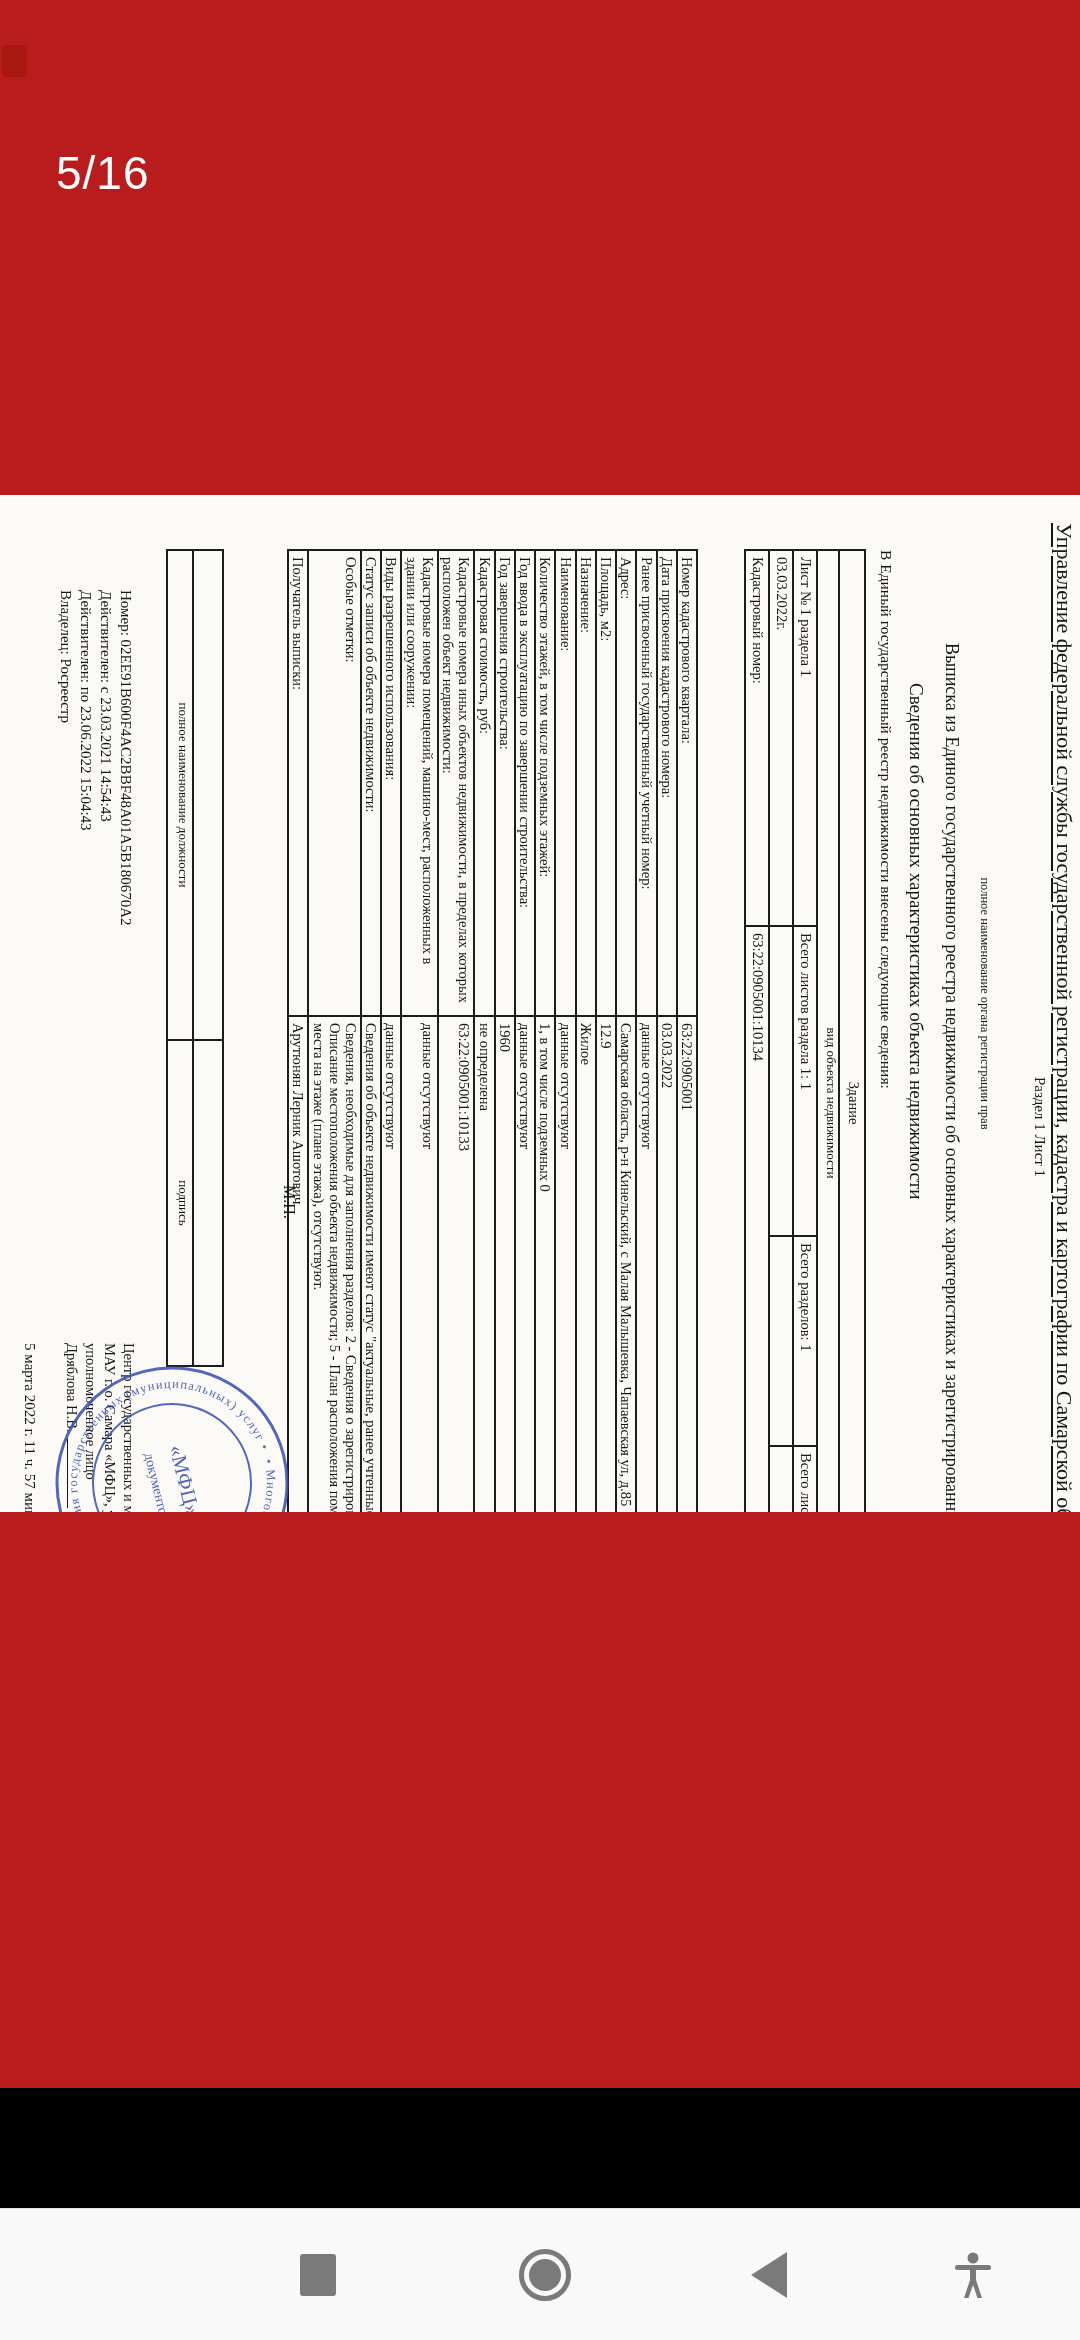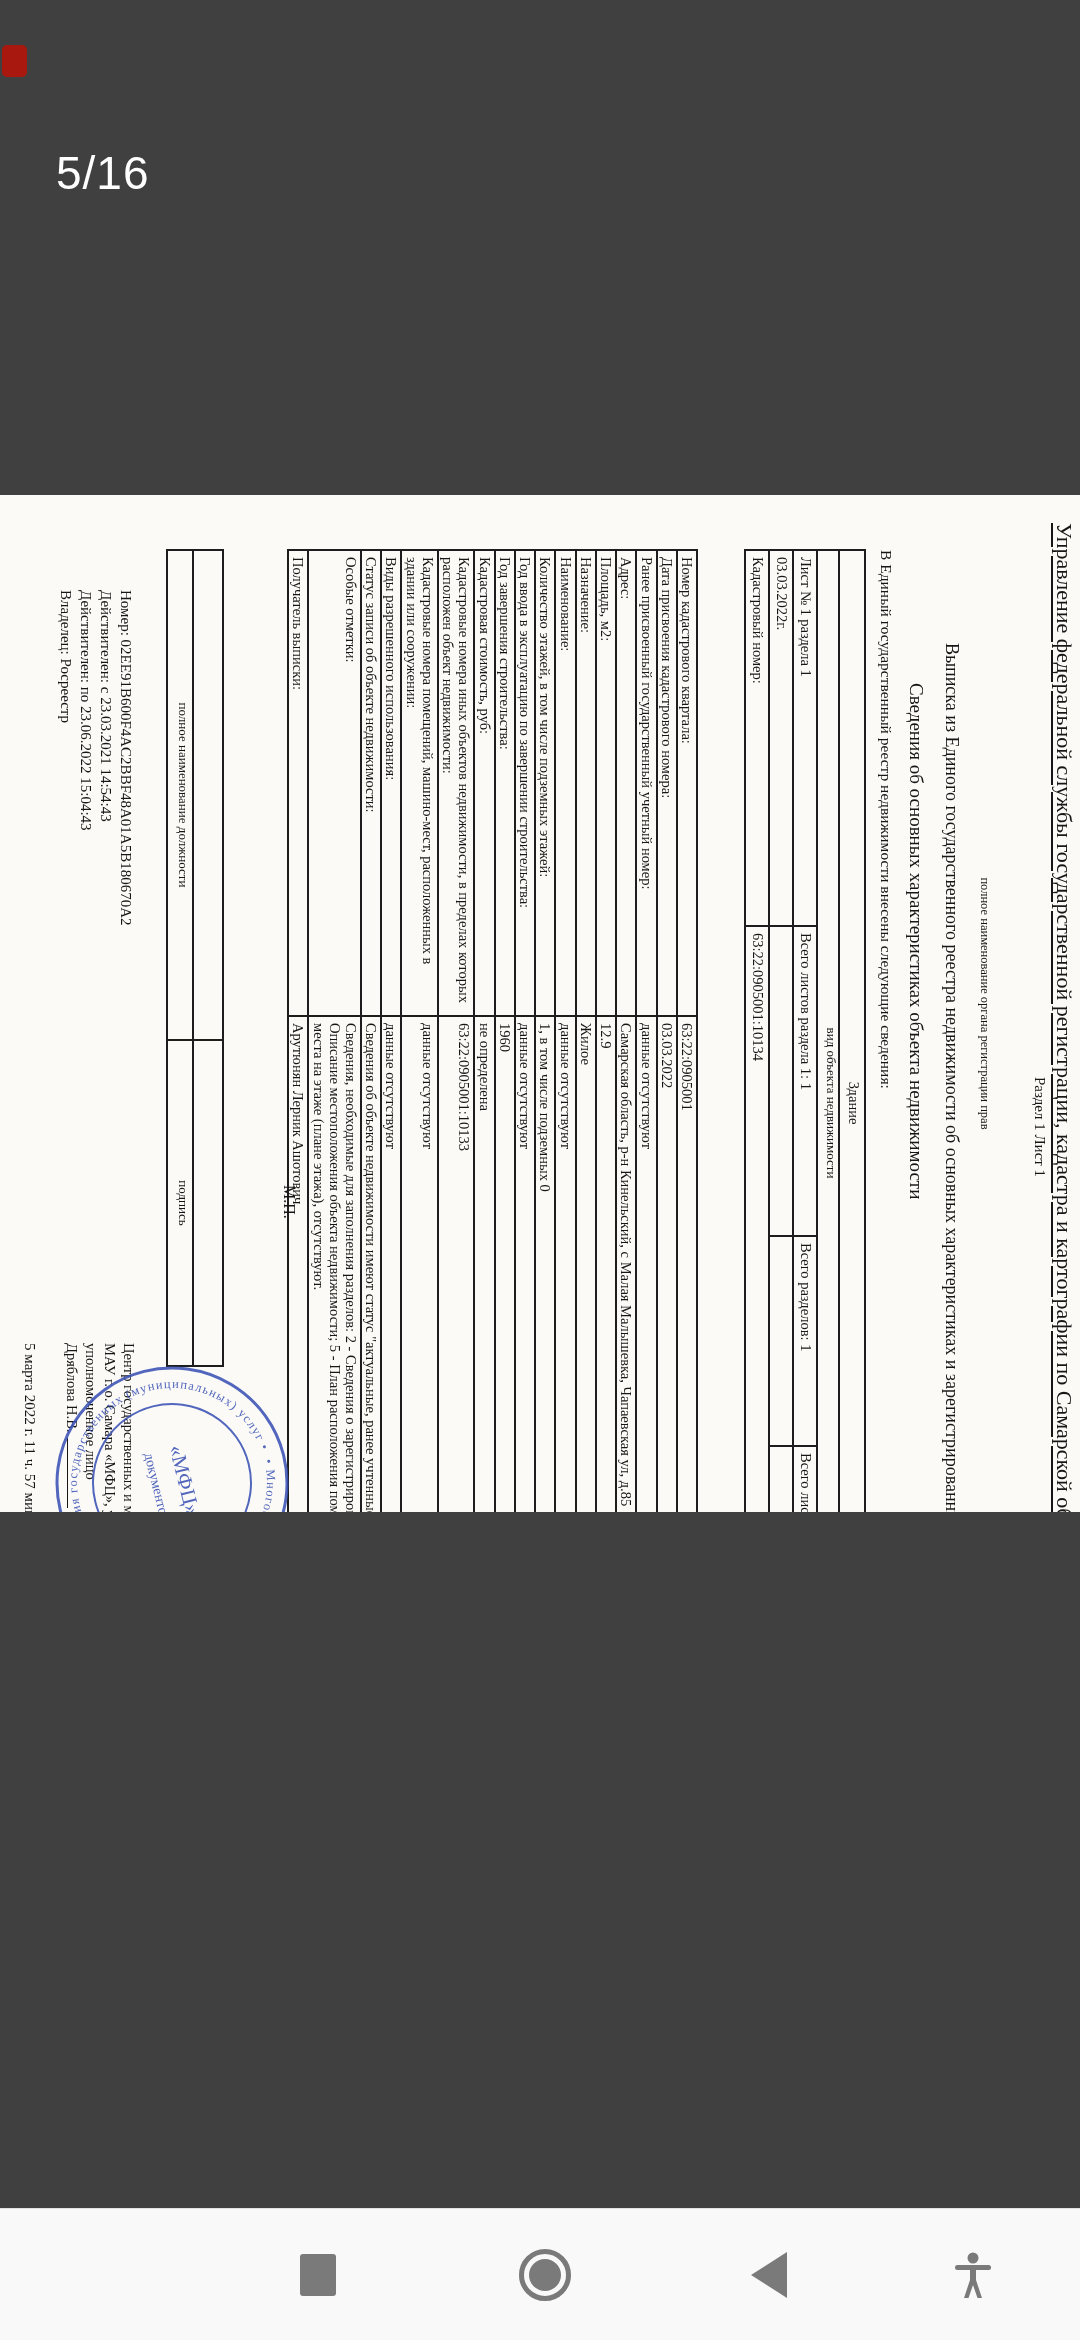--- a/index.html
+++ b/index.html
@@ -1,20 +1,20 @@
 <!DOCTYPE html>
 <html><head>
 <meta charset="utf-8">
 <style>
   * { margin:0; padding:0; box-sizing:border-box; }
   html,body { background:#000; }
   body { width:1080px; height:2340px; overflow:hidden; position:relative;
          font-family:"Liberation Sans", sans-serif; }
 
-  .screen { position:absolute; inset:0; width:1080px; height:2340px; background:#404040; }
+  .screen { position:absolute; inset:0; width:1080px; height:2088px; background:#b91c1c; }
 
   
   .rec-dot { position:absolute; left:2px; top:45px; width:25px; height:32px;
              background:#a8180f; border-radius:5px; }
   .page-indicator { position:absolute; left:56px; top:146px; color:#fff;
                     font-size:46px; letter-spacing:1px; }
 
   
   .photo-viewport { position:absolute; left:0; top:495px; width:1080px; height:1017px;
                     overflow:hidden; background:#000; }

